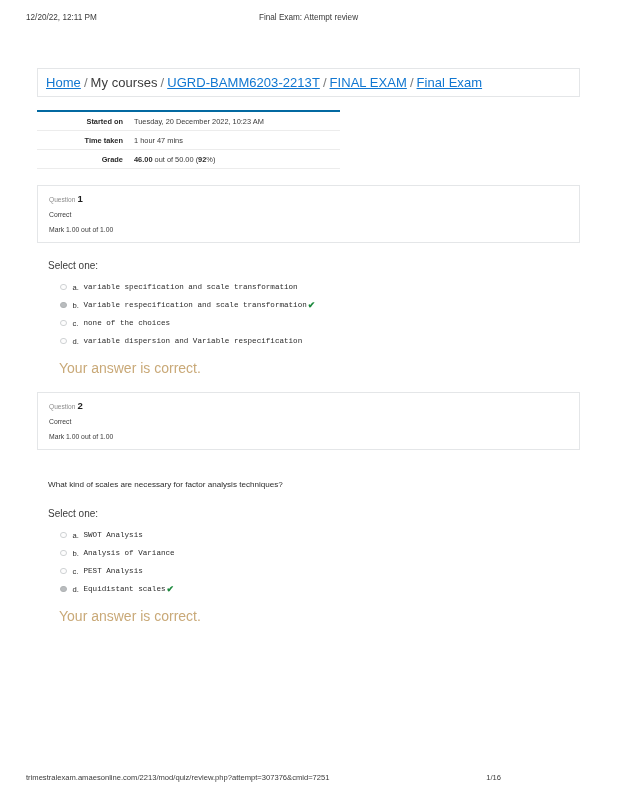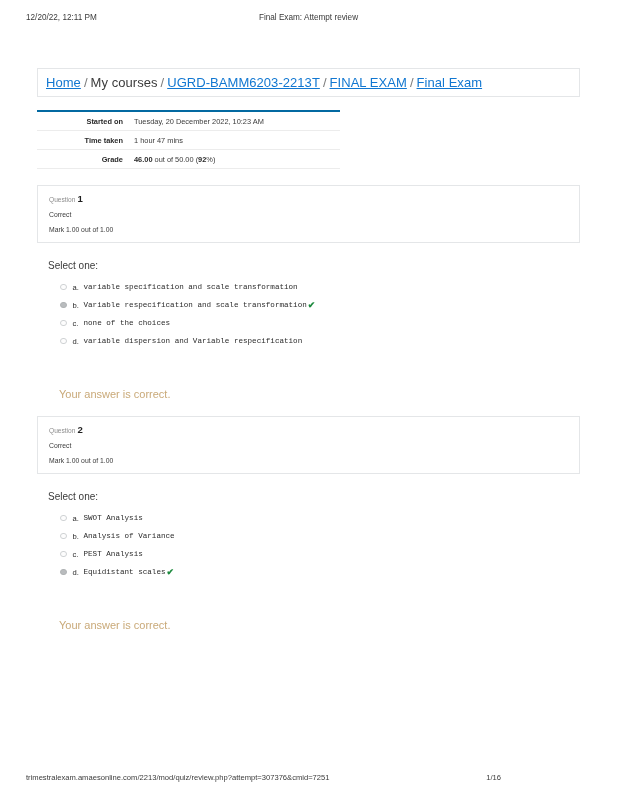--- a/index.html
+++ b/index.html
@@ -198,23 +198,23 @@
   }
   .tick {
     color: #1d8a3e;
     font-size: 9px;
     margin-left: 1px;
     line-height: 1;
     font-weight: bold;
   }
 
   .feedback {
-    margin-top: 38px;
+    margin-top: 10px;
     padding-left: 11px;
-    font-size: 11px;
+    font-size: 14px;
     color: #c9a978;
   }
 
   
   .print-footer {
     position: absolute;
     top: 773px;
     left: 0;
     width: 527px;
     height: 14px;
@@ -300,20 +300,21 @@
           <div class="feedback">Your answer is correct.</div>
         </div>
       </div>
       <div class="question-block">
         <div class="q-info">
           <div class="q-number">Question<b>2</b></div>
           <div class="q-state">Correct</div>
           <div class="q-mark">Mark 1.00 out of 1.00</div>
         </div>
         <div class="q-body">
+          <div class="q-text">What kind of scales are necessary for factor analysis techniques?</div>
           <div class="q-prompt">Select one:</div>
           <div class="answers">
             <div class="answer-row">
               <span class="radio"></span>
               <span class="ans-letter">a.</span>
               <span class="ans-label">SWOT Analysis</span>
             </div>
             <div class="answer-row">
               <span class="radio"></span>
               <span class="ans-letter">b.</span>

